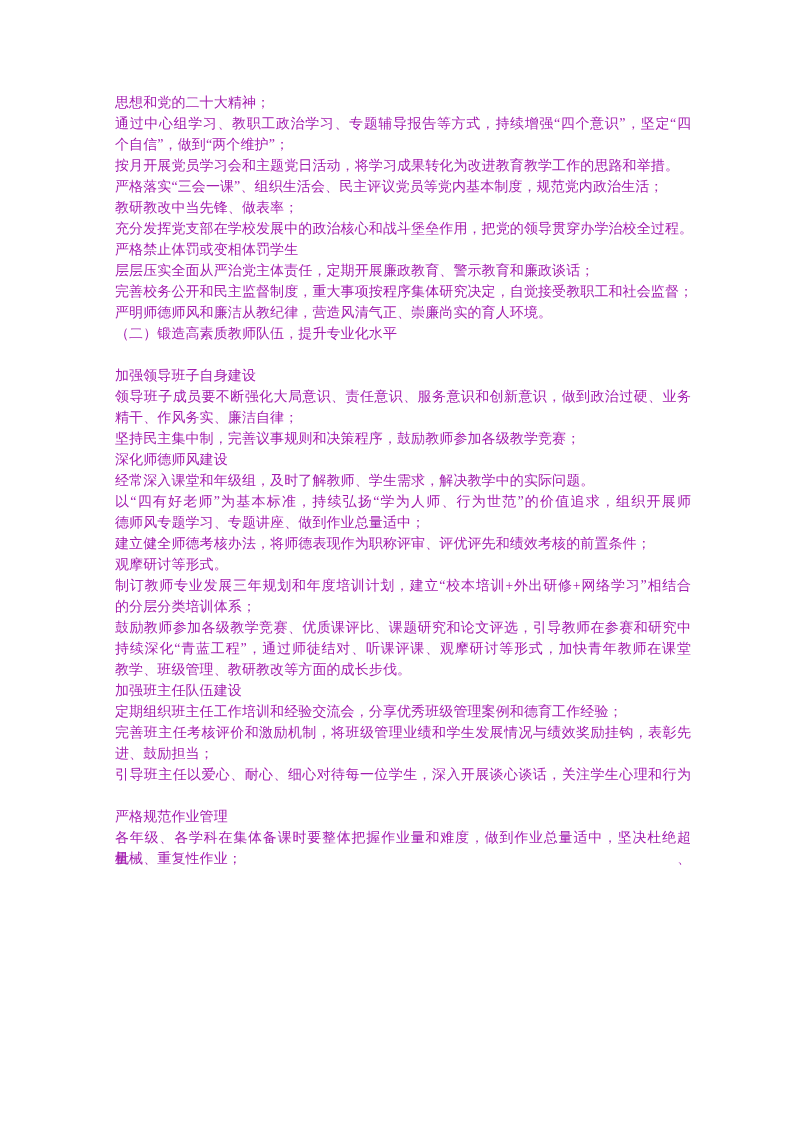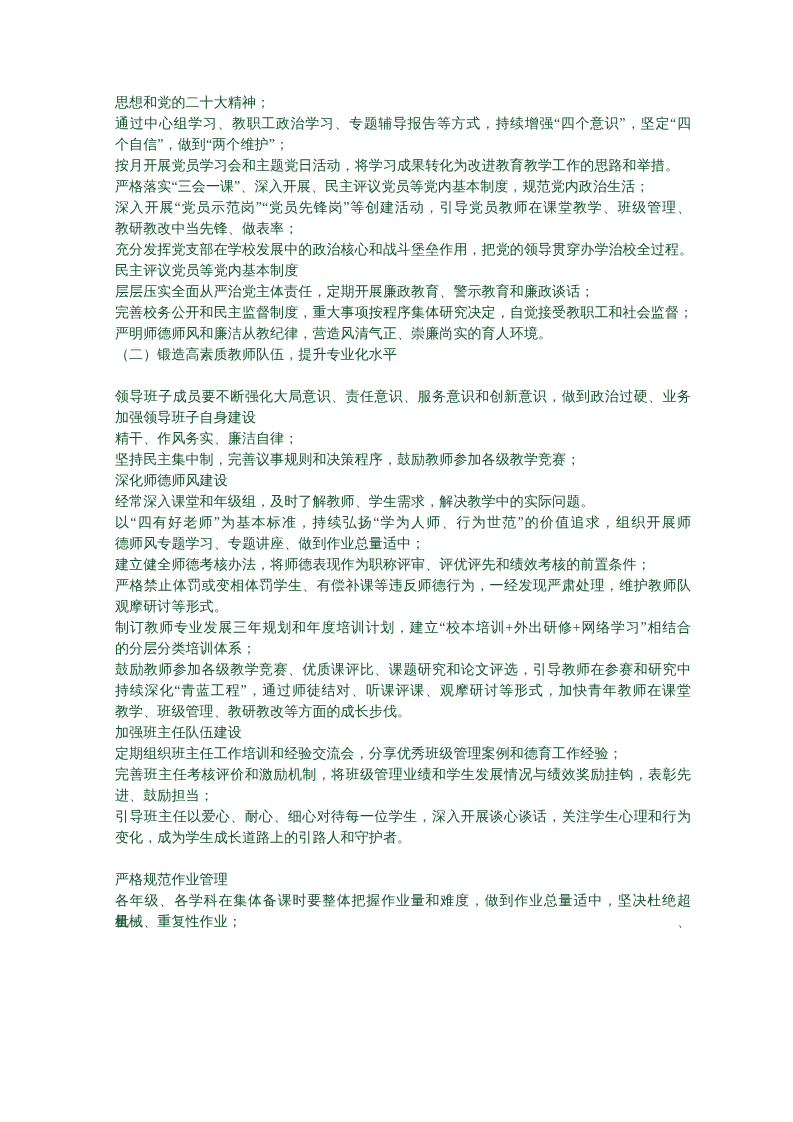--- a/index.html
+++ b/index.html
@@ -15,21 +15,21 @@
     overflow: hidden;
     font-family: "Liberation Serif", "DejaVu Serif", serif;
   }
   .text-block {
     position: absolute;
     left: 115px;
     top: 92px;
     width: 576px;
     font-size: 14px;
     line-height: 21px;
-    color: #14532d;
+    color: #a21caf;
     letter-spacing: 0.1px;
   }
   .doc-line {
     height: 21px;
     white-space: nowrap;
     overflow: visible;
   }
   .doc-line.fill {
     white-space: normal;
     text-align: justify;
@@ -41,50 +41,47 @@
 </style>
 </head>
 <body>
 
 <div class="page">
   <div class="text-block">
       <div class="doc-line">思想和党的二十大精神；</div>
       <div class="doc-line fill">通过中心组学习、教职工政治学习、专题辅导报告等方式，持续增强“四个意识”，坚定“四</div>
       <div class="doc-line">个自信”，做到“两个维护”；</div>
       <div class="doc-line">按月开展党员学习会和主题党日活动，将学习成果转化为改进教育教学工作的思路和举措。</div>
-      <div class="doc-line">严格落实“三会一课”、深入开展、民主评议党员等党内基本制度，规范党内政治生活；</div>
-      <div class="doc-line fill">深入开展“党员示范岗”“党员先锋岗”等创建活动，引导党员教师在课堂教学、班级管理、</div>
+      <div class="doc-line">严格落实“三会一课”、组织生活会、民主评议党员等党内基本制度，规范党内政治生活；</div>
       <div class="doc-line">教研教改中当先锋、做表率；</div>
       <div class="doc-line">充分发挥党支部在学校发展中的政治核心和战斗堡垒作用，把党的领导贯穿办学治校全过程。</div>
-      <div class="doc-line">民主评议党员等党内基本制度</div>
+      <div class="doc-line">严格禁止体罚或变相体罚学生</div>
       <div class="doc-line">层层压实全面从严治党主体责任，定期开展廉政教育、警示教育和廉政谈话；</div>
       <div class="doc-line">完善校务公开和民主监督制度，重大事项按程序集体研究决定，自觉接受教职工和社会监督；</div>
       <div class="doc-line">严明师德师风和廉洁从教纪律，营造风清气正、崇廉尚实的育人环境。</div>
       <div class="doc-line">（二）锻造高素质教师队伍，提升专业化水平</div>
       <div class="doc-line blank"></div>
+      <div class="doc-line">加强领导班子自身建设</div>
       <div class="doc-line fill">领导班子成员要不断强化大局意识、责任意识、服务意识和创新意识，做到政治过硬、业务</div>
-      <div class="doc-line">加强领导班子自身建设</div>
       <div class="doc-line">精干、作风务实、廉洁自律；</div>
       <div class="doc-line">坚持民主集中制，完善议事规则和决策程序，鼓励教师参加各级教学竞赛；</div>
       <div class="doc-line">深化师德师风建设</div>
       <div class="doc-line">经常深入课堂和年级组，及时了解教师、学生需求，解决教学中的实际问题。</div>
       <div class="doc-line fill">以“四有好老师”为基本标准，持续弘扬“学为人师、行为世范”的价值追求，组织开展师</div>
       <div class="doc-line">德师风专题学习、专题讲座、做到作业总量适中；</div>
       <div class="doc-line">建立健全师德考核办法，将师德表现作为职称评审、评优评先和绩效考核的前置条件；</div>
-      <div class="doc-line fill">严格禁止体罚或变相体罚学生、有偿补课等违反师德行为，一经发现严肃处理，维护教师队</div>
       <div class="doc-line">观摩研讨等形式。</div>
       <div class="doc-line fill">制订教师专业发展三年规划和年度培训计划，建立“校本培训+外出研修+网络学习”相结合</div>
       <div class="doc-line">的分层分类培训体系；</div>
       <div class="doc-line fill">鼓励教师参加各级教学竞赛、优质课评比、课题研究和论文评选，引导教师在参赛和研究中</div>
       <div class="doc-line fill">持续深化“青蓝工程”，通过师徒结对、听课评课、观摩研讨等形式，加快青年教师在课堂</div>
       <div class="doc-line">教学、班级管理、教研教改等方面的成长步伐。</div>
       <div class="doc-line">加强班主任队伍建设</div>
       <div class="doc-line">定期组织班主任工作培训和经验交流会，分享优秀班级管理案例和德育工作经验；</div>
       <div class="doc-line fill">完善班主任考核评价和激励机制，将班级管理业绩和学生发展情况与绩效奖励挂钩，表彰先</div>
       <div class="doc-line">进、鼓励担当；</div>
       <div class="doc-line fill">引导班主任以爱心、耐心、细心对待每一位学生，深入开展谈心谈话，关注学生心理和行为</div>
-      <div class="doc-line">变化，成为学生成长道路上的引路人和守护者。</div>
       <div class="doc-line blank"></div>
       <div class="doc-line">严格规范作业管理</div>
       <div class="doc-line fill">各年级、各学科在集体备课时要整体把握作业量和难度，做到作业总量适中，坚决杜绝超量、</div>
       <div class="doc-line">机械、重复性作业；</div>
     </div>
 </div>
 
 </body></html>

